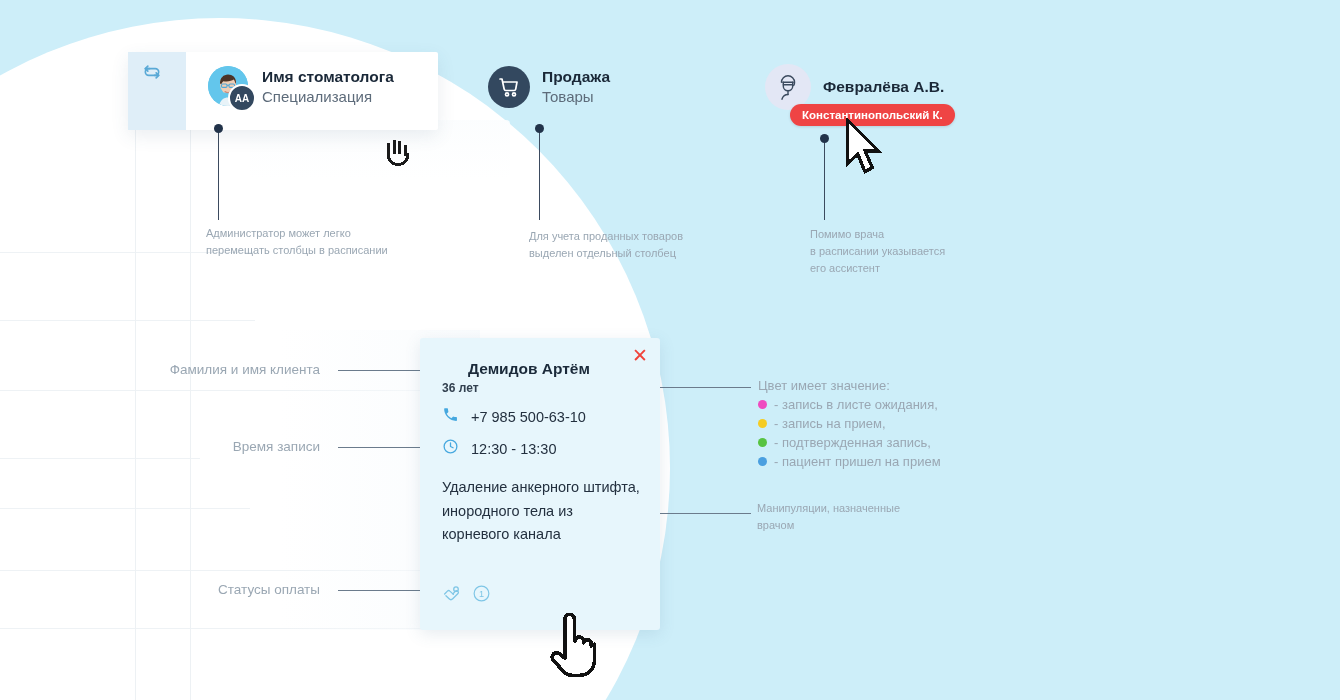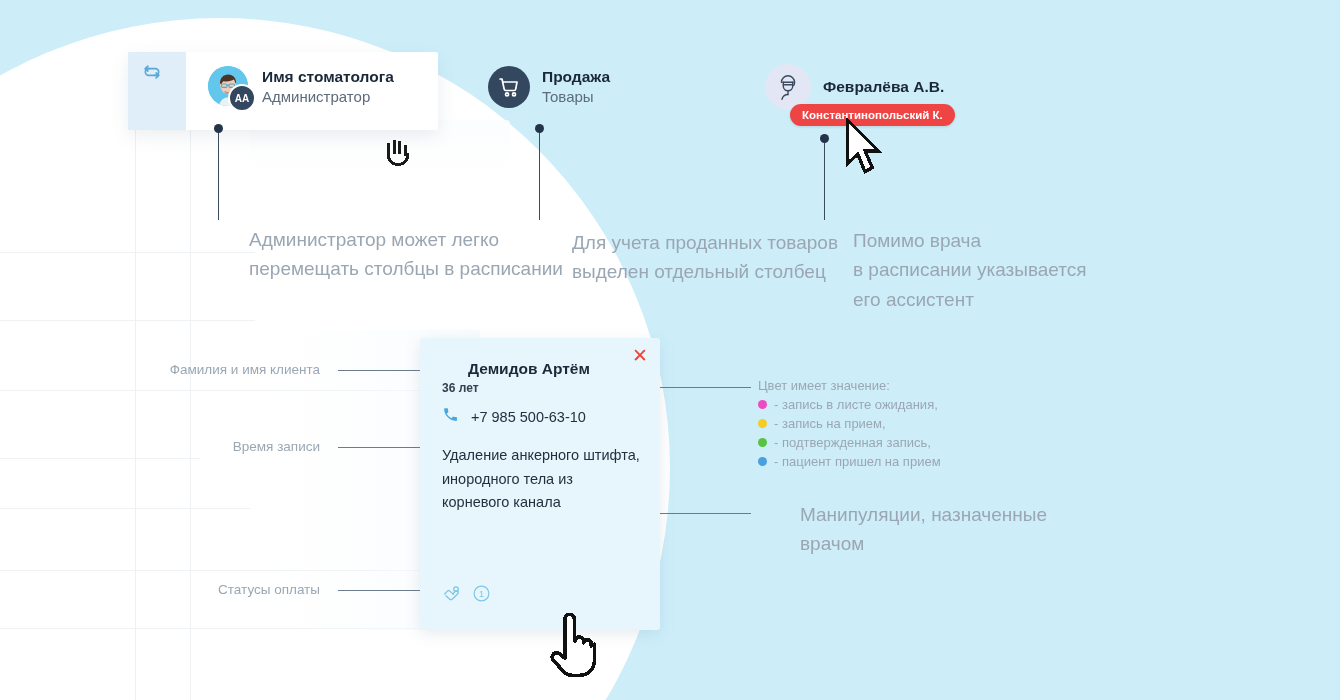--- a/index.html
+++ b/index.html
@@ -95,21 +95,21 @@
     padding:5px 12px;border-radius:12px;white-space:nowrap;
     box-shadow:0 1px 3px rgba(0,0,0,.12);
   }
 
   
   .vline{position:absolute;width:1px;background:#3b4a5e;z-index:5;}
   .vdot{position:absolute;width:9px;height:9px;border-radius:50%;background:#22334a;z-index:6;}
 
   .note{
     position:absolute;z-index:6;
-    font-size:19px;color:#9aa7b3;line-height:1.55;white-space:pre-line;margin-left:43px;
+    font-size:11px;color:#9aa7b3;line-height:1.55;white-space:pre-line;
   }
 
   
   .card{
     position:absolute;left:420px;top:338px;width:240px;height:292px;
     background:#e7f6fc;
     border-radius:3px;
     box-shadow:0 4px 16px rgba(70,110,140,.13);
     z-index:9;
   }
@@ -202,21 +202,21 @@
           <rect x="21" y="18" width="5.5" height="3.4" rx="1.2" fill="none" stroke="#4ea6d8" stroke-width="1.1"></rect>
           <line x1="19" y1="19.3" x2="21" y2="19.3" stroke="#4ea6d8" stroke-width="1.1"></line>
           <path d="M17 25.5c1.8 1.4 4.2 1.4 6 0" stroke="#c98e7e" stroke-width="1.1" fill="none" stroke-linecap="round"></path>
           <path d="M11 40c1-6 5-8.5 9-8.5s8 2.5 9 8.5z" fill="#e8f3f8"></path>
         </svg>
       </div>
       <div class="avatar-badge">AA</div>
     </div>
     <div class="txt">
       <div class="title">Имя стоматолога</div>
-      <div class="sub">Администратор</div>
+      <div class="sub">Специализация</div>
     </div>
   </div>
 
   <div class="colhead" style="left:765px;top:64px;">
     <div class="doc-icon">
       <svg width="30" height="30" viewBox="0 0 32 32" fill="none" stroke="#3b4a5e" stroke-width="1.5" stroke-linecap="round" stroke-linejoin="round">
         <path d="M9 11a7 7 0 0 1 14 0c0 1.5-.4 2.6-.9 3.4"></path>
         <path d="M10.5 11h11"></path>
         <path d="M11 11v4.2c0 2.7 2.2 4.8 5 4.8s5-2.1 5-4.8V11"></path>
         <path d="M11 13.6h10"></path>
@@ -269,20 +269,29 @@
 
       <div class="row">
         <span>
           <svg width="17" height="17" viewBox="0 0 24 24" fill="#46a8df">
             <path d="M6.6 10.8a15 15 0 0 0 6.6 6.6l2.2-2.2c.3-.3.7-.4 1-.2 1.2.4 2.4.6 3.7.6.6 0 1 .4 1 1V20c0 .6-.4 1-1 1A17 17 0 0 1 3 4c0-.6.4-1 1-1h3.4c.6 0 1 .4 1 1 0 1.3.2 2.5.6 3.7.1.3 0 .7-.2 1l-2.2 2.1z"></path>
           </svg>
         </span>
         <span class="val">+7 985 500-63-10</span>
       </div>
 
+      <div class="row">
+        <span>
+          <svg width="17" height="17" viewBox="0 0 24 24" fill="none" stroke="#46a8df" stroke-width="1.8">
+            <circle cx="12" cy="12" r="9"></circle>
+            <polyline points="12,6.8 12,12 15.6,13.8" stroke-linecap="round" stroke-linejoin="round"></polyline>
+          </svg>
+        </span>
+        <span class="val">12:30 - 13:30</span>
+      </div>
 
       <div class="proc">Удаление анкерного штифта, инородного тела из корневого канала</div>
     </div>
 
     <div class="pay">
       <span>
         <svg width="21" height="21" viewBox="0 0 24 24" fill="none" stroke="#7fc6e6" stroke-width="1.5" stroke-linecap="round" stroke-linejoin="round">
           <path d="M3 12.5l3.2-3.2a2 2 0 0 1 2.8 0L13 13"></path>
           <path d="M4.5 14.5l3.6 3.6a3 3 0 0 0 4.2 0l6-6a2 2 0 0 0-2.8-2.8l-3 3"></path>
           <circle cx="16" cy="7" r="2.6"></circle>

